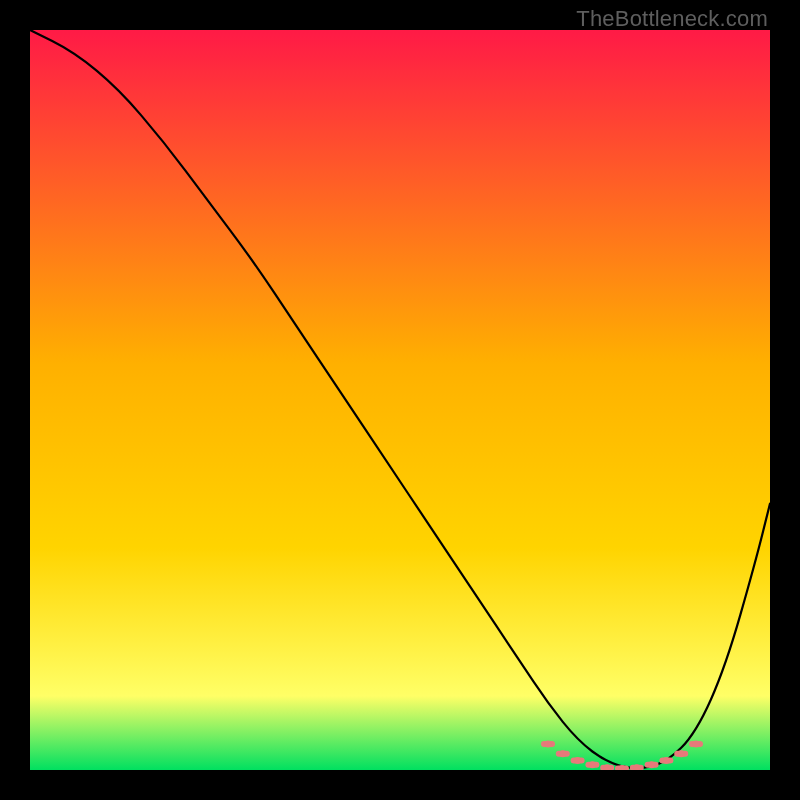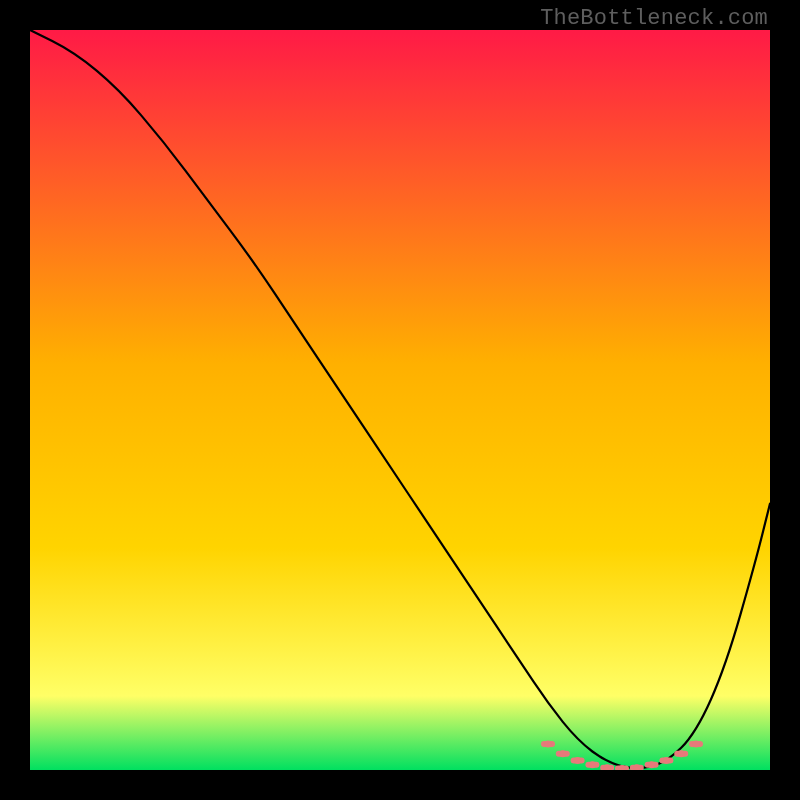--- a/index.html
+++ b/index.html
@@ -28,21 +28,20 @@
   }
   .watermark {
     position: absolute;
     top: 6px;
     right: 32px;
     color: #5e5e5e;
     font-size: 22px;
     font-weight: 500;
     letter-spacing: 0.2px;
     z-index: 10;
-    font-family: Liberation Mono, monospace;
   }
   svg { display: block; }
 </style>
 </head>
 <body>
 
 <div class="watermark">TheBottleneck.com</div>
 
 <div class="frame">
   <svg class="plot-area" viewBox="0 0 740 740" preserveAspectRatio="none">

